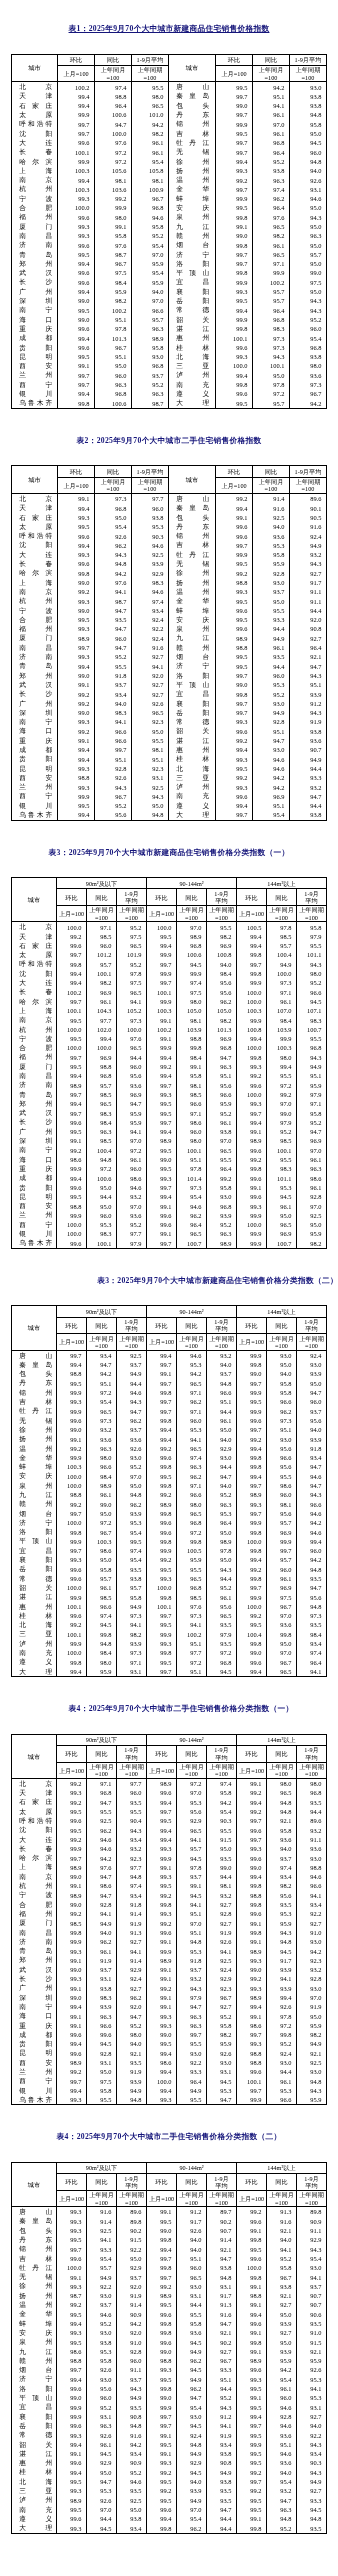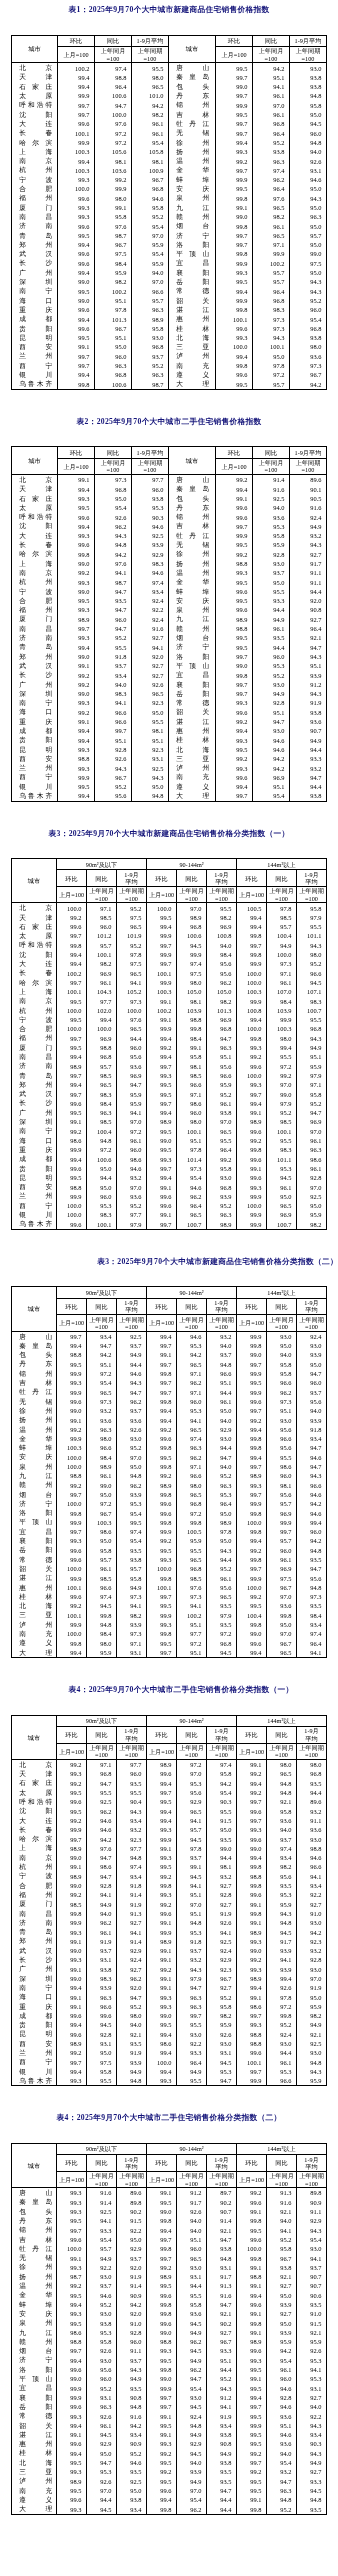--- a/index.html
+++ b/index.html
@@ -1,18 +1,18 @@
 <!DOCTYPE html>
 <html style="font-size:8.2px"><head>
 <meta charset="utf-8">
 <style>
   html,body{margin:0;padding:0;background:#ffffff;}
   body{width:338px;font-family:"Liberation Serif","DejaVu Serif",serif;color:#000;}
   .tbl-title{font-size:7.7px;font-weight:bold;text-align:center;margin:27px 0 19.6px 0;letter-spacing:0.3px;}
-  .tbl-title.first{margin-top:5px;}
+  .tbl-title.first{margin-top:24px;text-decoration:underline;}
   table.tbl{border-collapse:collapse;margin:0 auto;table-layout:fixed;
             border-top:1px solid #000;border-bottom:1px solid #000;}
   .tbl th,.tbl td{border-left:0.5px solid #000;border-right:0.5px solid #000;padding:0;font-weight:normal;}
   .tbl thead{border-bottom:0.5px solid #000;}
   .tbl thead th{font-size:6.2px;line-height:1.18;text-align:center;vertical-align:middle;white-space:pre-line;}
   .tbl tr.hline th{border-bottom:0.5px solid #000;}
   .tbl td{height:9.3px;font-size:6.4px;vertical-align:middle;}
   .tbl td.val{text-align:right;padding-right:4.6px;font-family:"Liberation Serif","DejaVu Serif",serif;}
   .tbl td.city{padding-left:7.2px;}
   .cname{display:inline-block;width:33px;text-align:justify;text-align-last:justify;font-size:6.7px;line-height:1;}

